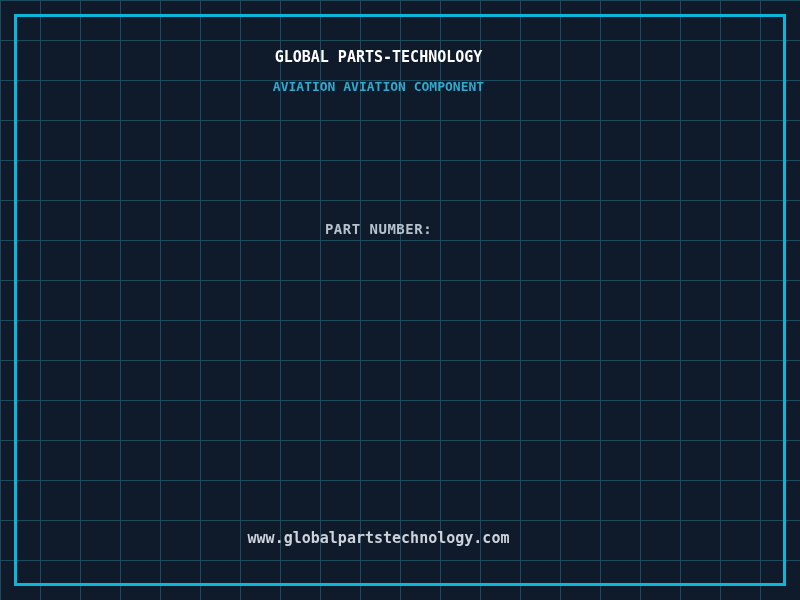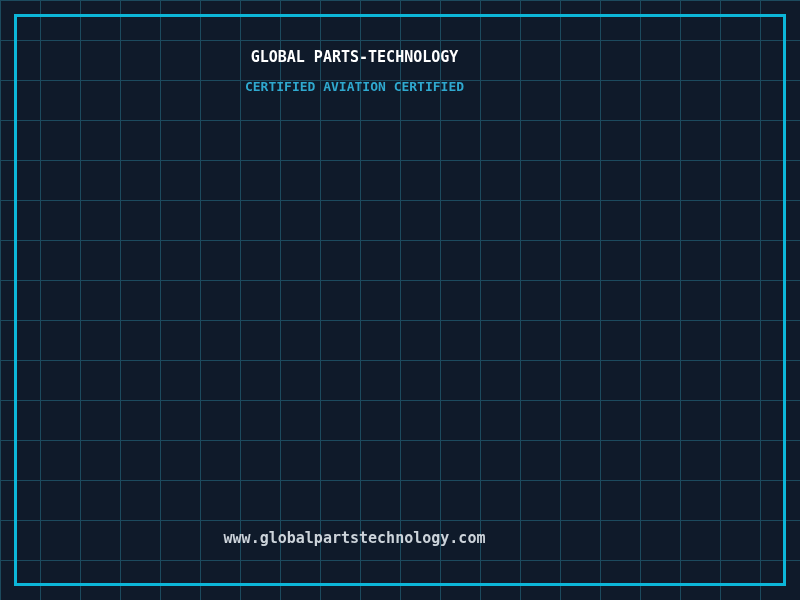--- a/index.html
+++ b/index.html
@@ -32,20 +32,21 @@
     border: 3px solid #0cb6d9;
     pointer-events: none;
   }
   .txt {
     position: absolute;
     left: 0;
     width: 709px;
     text-align: center;
     line-height: 1;
     white-space: pre;
+    padding-left: 24px;
   }
   .company-title {
     top: 50px;
     font-size: 15px;
     font-weight: bold;
     color: #ffffff;
     letter-spacing: 0px;
   }
   .subtitle {
     top: 80px;
@@ -77,18 +78,19 @@
   }
 </style>
 </head>
 <body>
 
 <div class="screen">
   <div class="frame"></div>
 
   <div class="txt company-title">GLOBAL PARTS-TECHNOLOGY</div>
 
-  <div class="txt subtitle">CERTIFIED AVIATION CERTIFIED</div>
+  <div class="txt subtitle">AVIATION AVIATION COMPONENT</div>
 
+  <div class="txt part-label">PART NUMBER:</div>
 
 
   <div class="txt footer-url">www.globalpartstechnology.com</div>
 </div>
 
 </body></html>

